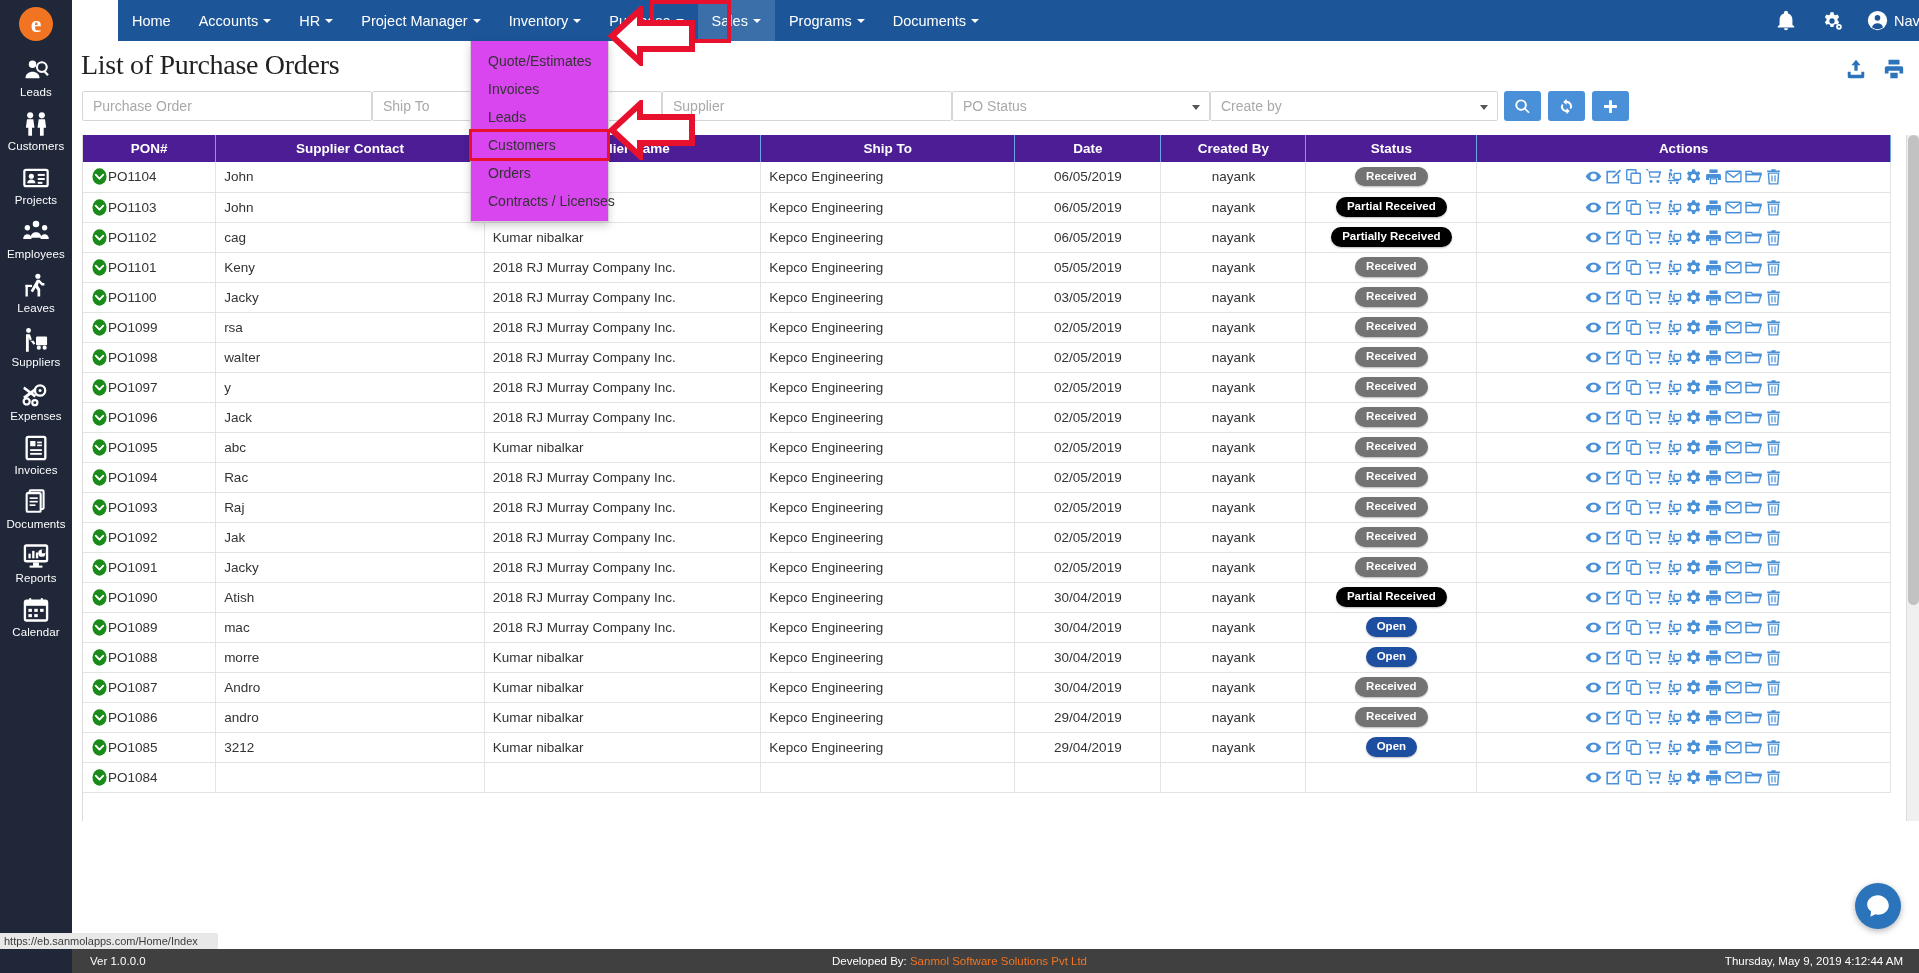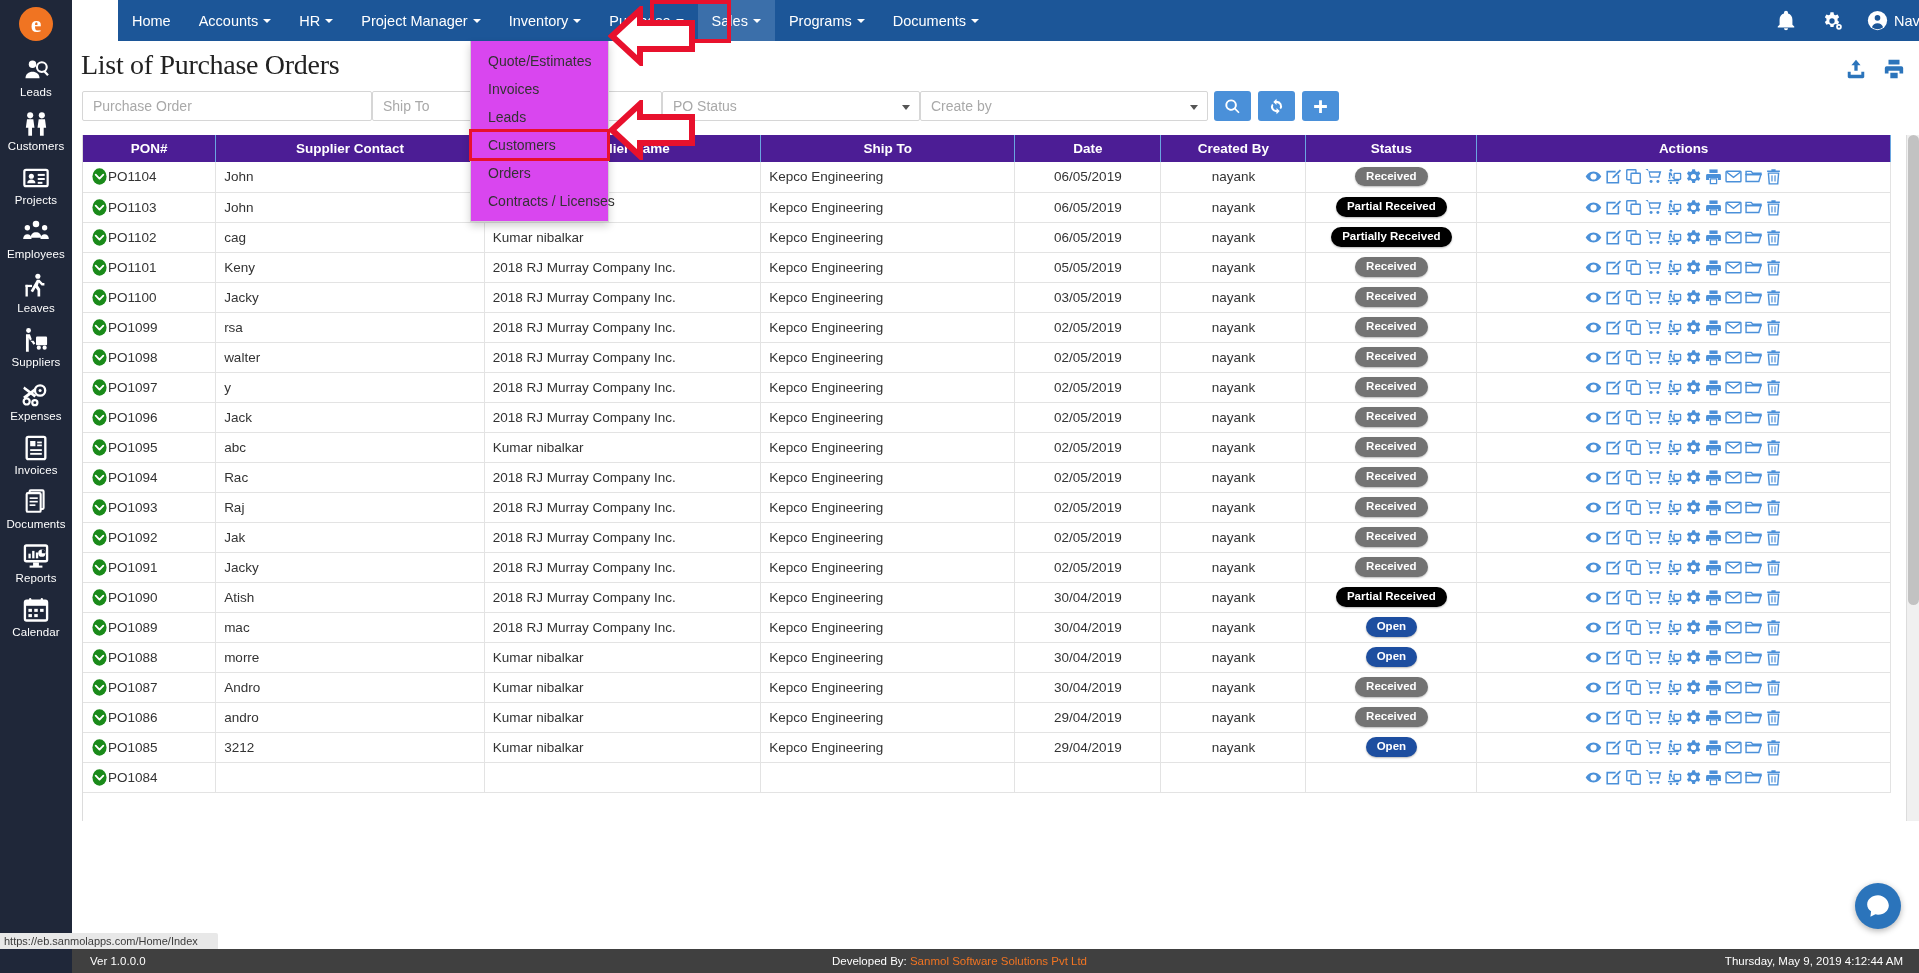--- a/index.html
+++ b/index.html
@@ -458,20 +458,21 @@
     <span class="tico">
       <svg viewBox="0 0 24 24">
           <path d="M6 2h12v5H6zM4 9h16a2 2 0 0 1 2 2v6h-4v-3H6v3H2v-6a2 2 0 0 1 2-2zm4 7h8v6H8z"></path>
         </svg>
     </span>
   </div>
 
   <div id="filters">
     <input class="f-input" style="width: 290px;" placeholder="Purchase Order">
     <input class="f-input" style="width: 290px;" placeholder="Ship To">
+    <input class="f-input" style="width: 290px;" placeholder="Supplier">
     <div class="f-select" style="width:258px">
       <span>PO Status</span>
       <span class="sel-caret"></span>
     </div>
     <div class="f-select" style="width:288px">
       <span>Create by</span>
       <span class="sel-caret"></span>
     </div>
     <div style="display:flex;gap:7px;margin-left:6px">
       <button class="btn-blue">

